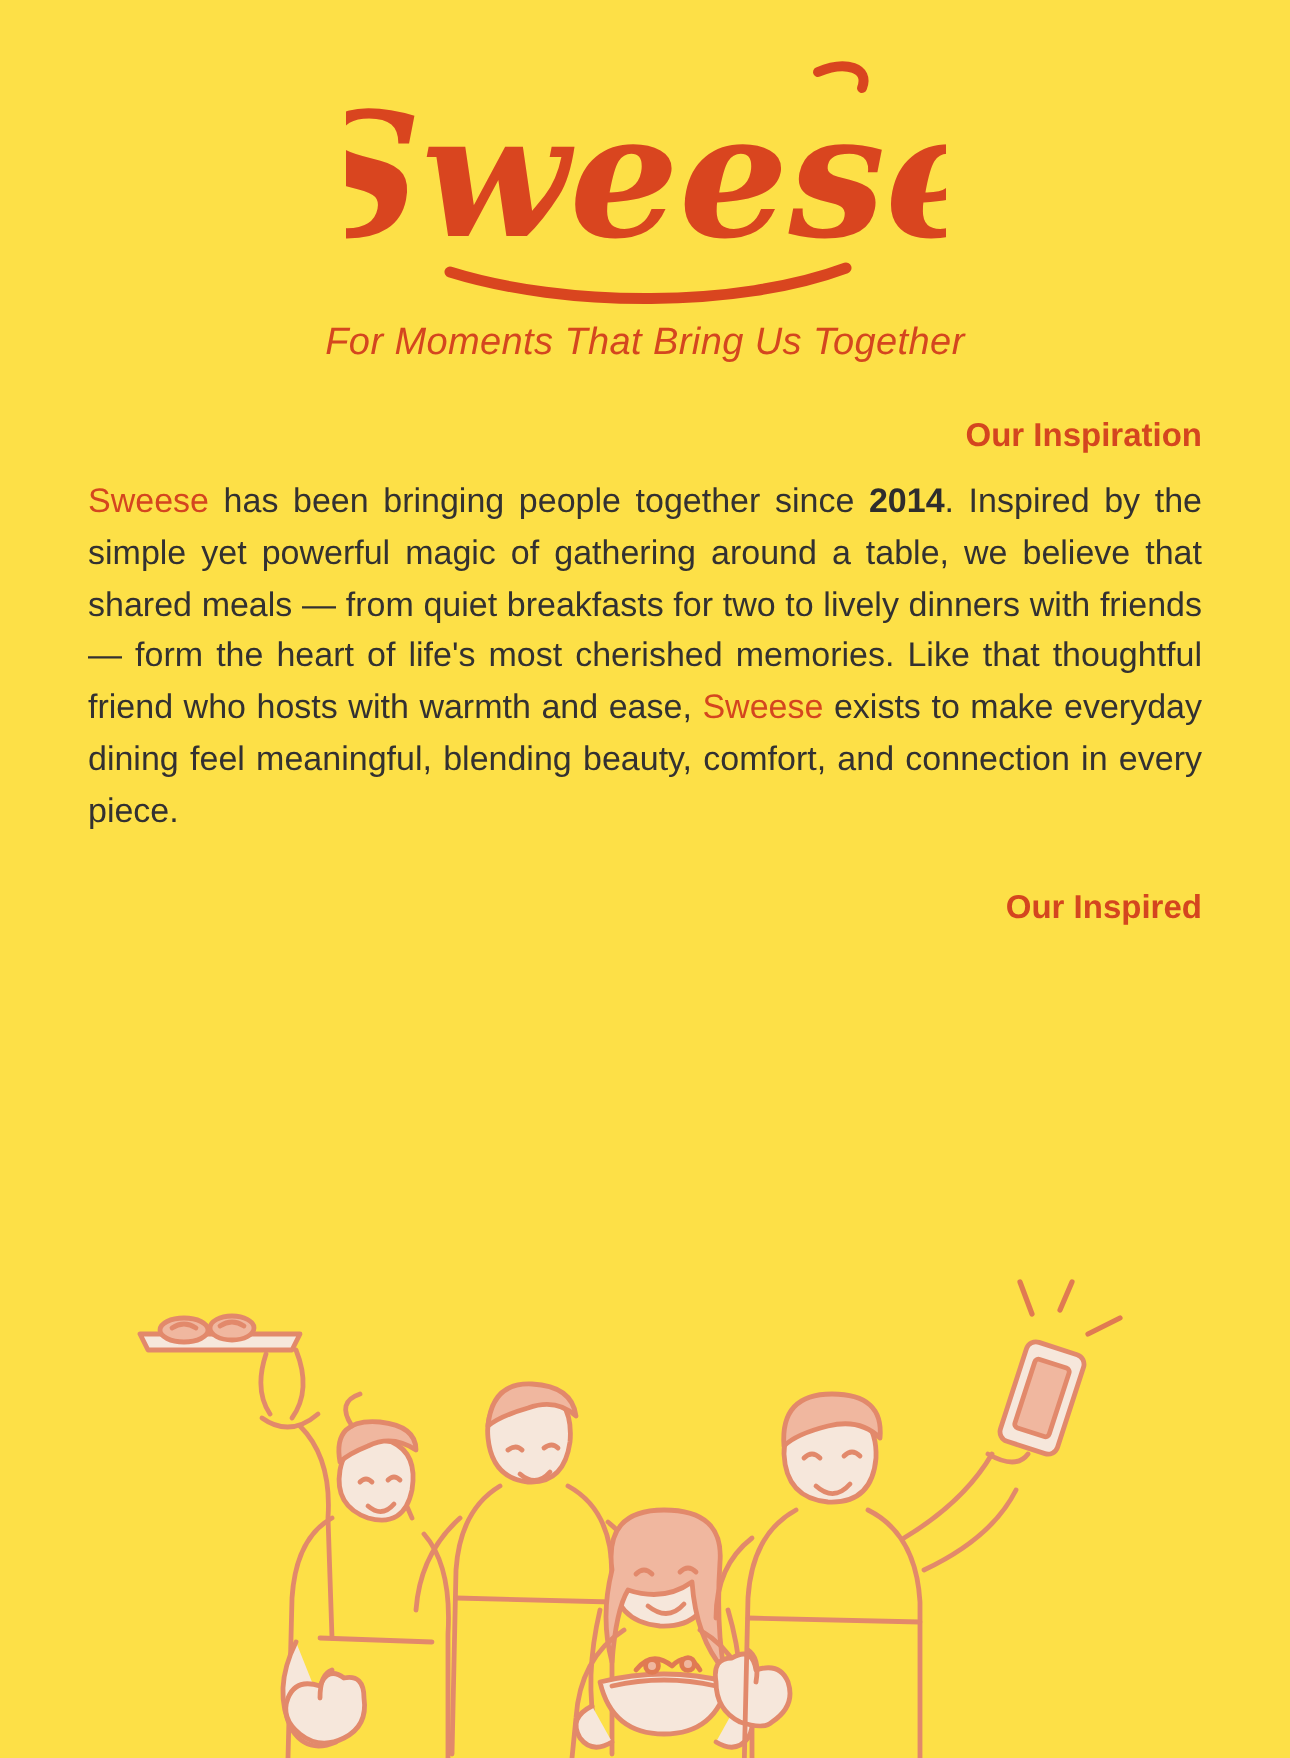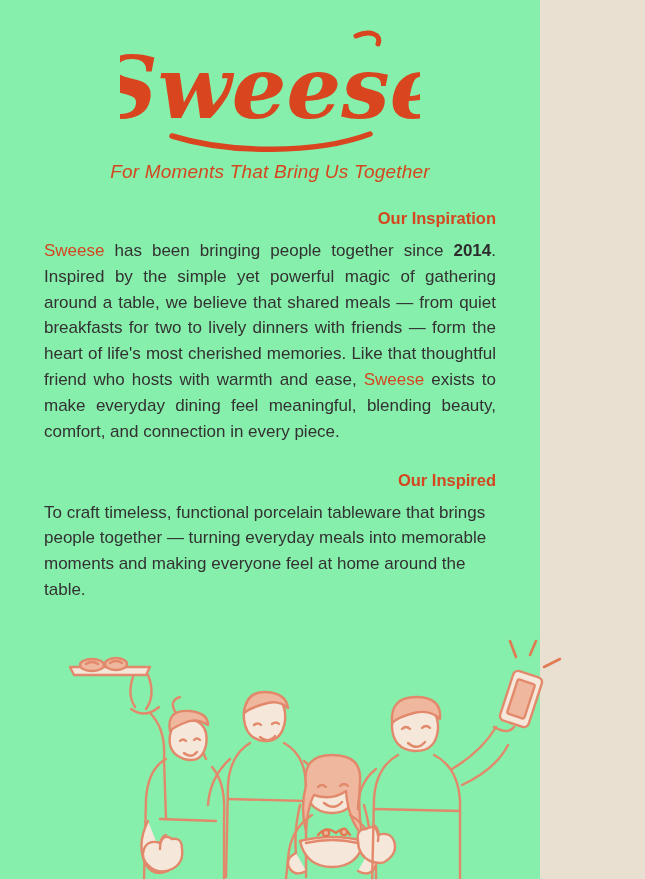--- a/index.html
+++ b/index.html
@@ -8,24 +8,24 @@
   }
   body {
     width: 645px;
     height: 879px;
     background: #e9e0d2;
     font-family: "Liberation Sans", sans-serif;
     overflow: hidden;
     position: relative;
   }
   .page {
-    width: 540px;
+    width: 645px;
     height: 879px;
     position: relative;
-    background: #86efac;
+    background: #fde047;
   }
 
   
   .logo-wrap {
     padding-top: 18px;
     display: flex;
     justify-content: center;
     align-items: flex-start;
     height: 155px;
   }
@@ -112,21 +112,20 @@
   <div class="content">
 
     <div class="section-head">Our Inspiration</div>
 
     <p class="para">
       <span class="brand">Sweese</span><span> has been bringing people together since </span><span class="bold">2014</span><span>. Inspired by the simple yet powerful magic of gathering around a table, we believe that shared meals — from quiet breakfasts for two to lively dinners with friends — form the heart of life's most cherished memories. Like that thoughtful friend who hosts with warmth and ease, </span><span class="brand">Sweese</span><span> exists to make everyday dining feel meaningful, blending beauty, comfort, and connection in every piece.</span>
     </p>
 
     <div class="section-head second">Our Inspired</div>
 
-    <p class="para left"><span>To craft timeless, functional porcelain tableware that brings people together — turning everyday meals into memorable moments and making everyone feel at home around the table.</span></p>
   </div>
 
   <div class="illo">
     <svg width="645" height="270" viewBox="0 0 645 270" aria-hidden="true">
       <g fill="none" stroke="#e2896b" stroke-width="2.4" stroke-linecap="round" stroke-linejoin="round">
 
         <path d="M70 58 L150 58 L146 66 L74 66 Z" fill="#f6e7db"></path>
         <ellipse cx="92" cy="56" rx="12" ry="6" fill="#f0b79f"></ellipse>
         <ellipse cx="116" cy="55" rx="11" ry="6" fill="#f0b79f"></ellipse>
         <path d="M86 55 q6 -4 12 0"></path>

